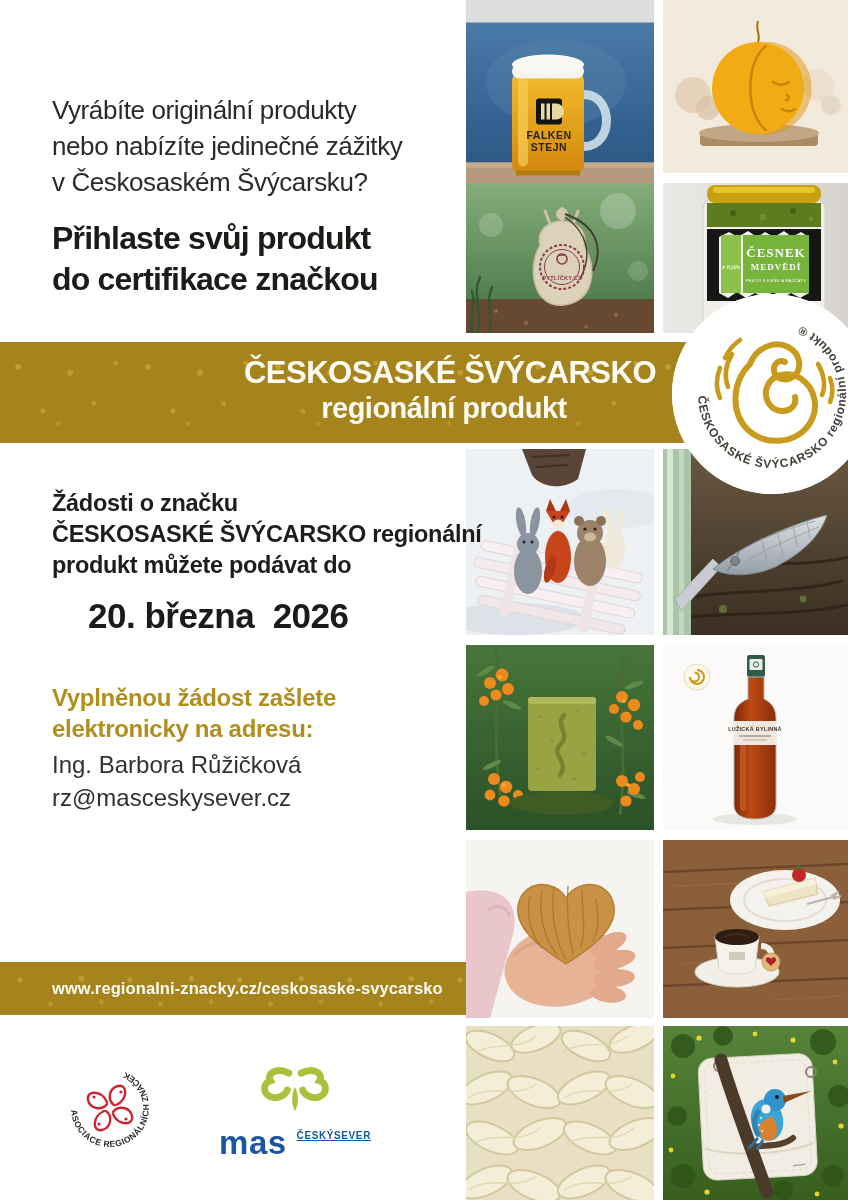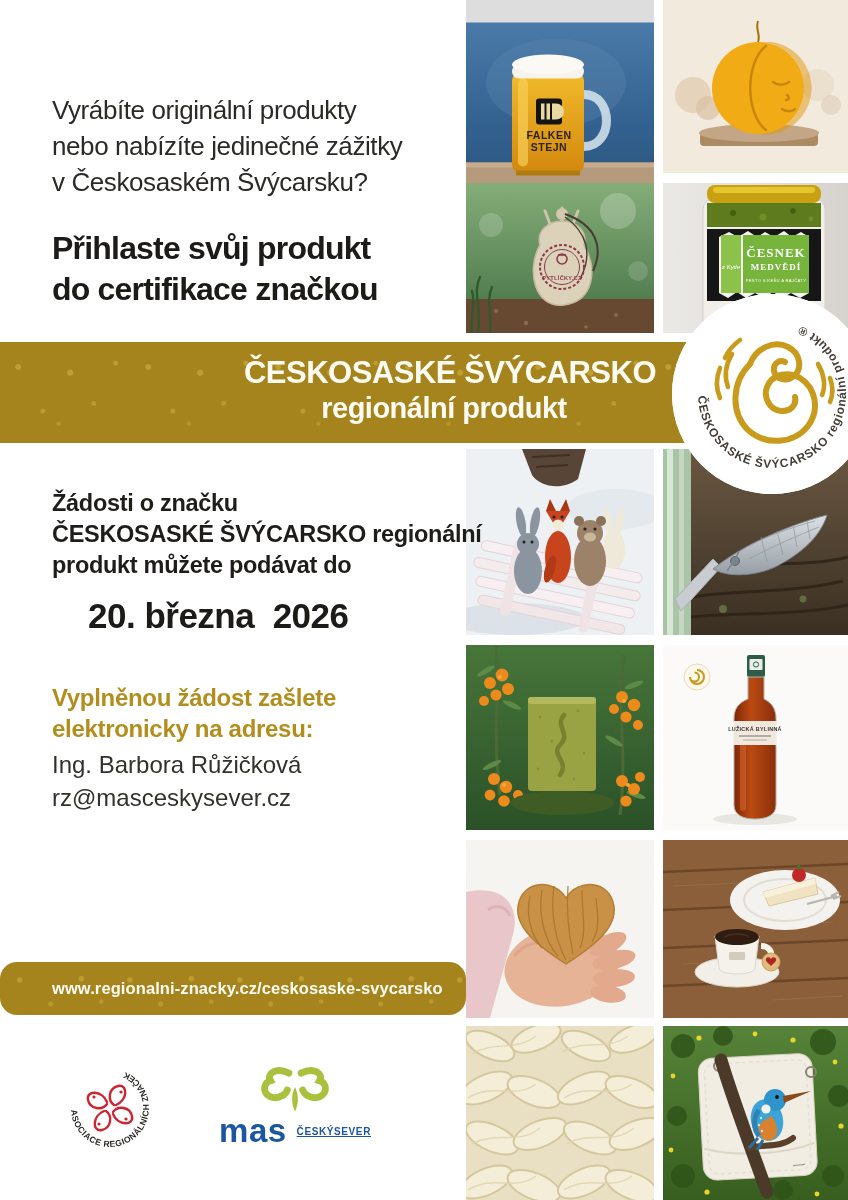--- a/index.html
+++ b/index.html
@@ -7,21 +7,21 @@
     position:relative;width:848px;height:1200px;margin:0 auto;background:#ffffff;
     overflow:hidden;font-family:"Liberation Sans","DejaVu Sans",sans-serif;color:#24221e;
   }
   .photo{position:absolute;overflow:hidden;background:#ddd;}
   .photo svg{display:block;width:100%;height:100%;}
   svg text{font-family:"Liberation Sans","DejaVu Sans",sans-serif;}
   .serif{font-family:"Liberation Serif","DejaVu Serif",serif;}
 
   .txt{position:absolute;left:52px;}
   .intro{top:92px;font-size:26px;line-height:36px;letter-spacing:-0.4px;color:#2b2a26;}
-  .cta{top:228px;font-size:32px;line-height:41px;font-weight:bold;letter-spacing:-0.8px;color:#1c1b18;}
+  .cta{top:218px;font-size:32px;line-height:41px;font-weight:bold;letter-spacing:-0.8px;color:#1c1b18;}
 
   .brand-banner{
     position:absolute;left:0;top:342px;width:848px;height:101px;
     background-color:#a5841d;
     background-image:
       radial-gradient(circle at 14% 26%, rgba(224,190,76,.45) 0 2.4px, transparent 3.4px),
       radial-gradient(circle at 33% 72%, rgba(224,190,76,.38) 0 2px, transparent 3px),
       radial-gradient(circle at 54% 32%, rgba(224,190,76,.42) 0 2.6px, transparent 3.6px),
       radial-gradient(circle at 72% 64%, rgba(224,190,76,.36) 0 2px, transparent 3px),
       radial-gradient(circle at 89% 22%, rgba(224,190,76,.4) 0 1.9px, transparent 2.9px),
@@ -43,27 +43,27 @@
 
   .url-banner{
     position:absolute;left:0;top:962px;width:466px;height:53px;
     background-color:#a5841d;
     background-image:
       radial-gradient(circle at 18% 30%, rgba(224,190,76,.42) 0 2.2px, transparent 3.2px),
       radial-gradient(circle at 46% 70%, rgba(224,190,76,.36) 0 2px, transparent 3px),
       radial-gradient(circle at 74% 28%, rgba(224,190,76,.4) 0 2.3px, transparent 3.3px),
       radial-gradient(circle at 92% 66%, rgba(224,190,76,.34) 0 1.8px, transparent 2.8px);
     background-size:110px 60px;
-    display:flex;align-items:center;border-radius:17px;
+    display:flex;align-items:center;
   }
   .url-banner span{margin-left:52px;color:#fdfbf2;font-size:16.5px;font-weight:bold;letter-spacing:0.1px;}
 
   .arz-logo{position:absolute;left:50px;top:1048px;width:120px;height:120px;}
   .mas-logo{position:absolute;left:220px;top:1064px;width:150px;display:flex;flex-direction:column;align-items:center;}
-  .mas-row{display:flex;align-items:center;gap:10px;margin-top:2px;}
+  .mas-row{display:flex;align-items:flex-start;gap:10px;margin-top:14px;}
   .mas-name{font-size:33px;font-weight:bold;color:#1d56a0;line-height:26px;letter-spacing:0.5px;}
   .mas-region{display:flex;flex-direction:row;font-size:10px;font-weight:bold;color:#1d56a0;letter-spacing:0.6px;line-height:11px;text-decoration:underline;}
 </style>
 </head>
 <body>
 
 <div class="poster">
 
   <div class="photo" style="left:466px;top:0;width:188px;height:218px">
     <svg viewBox="0 0 188 173">

